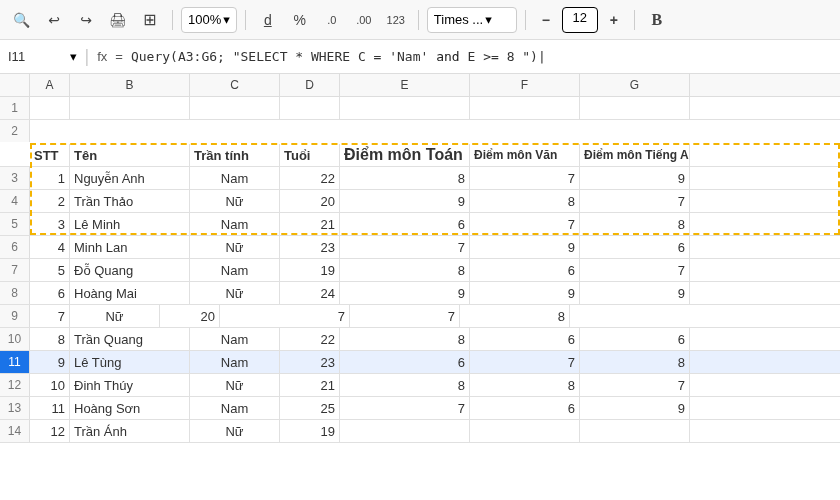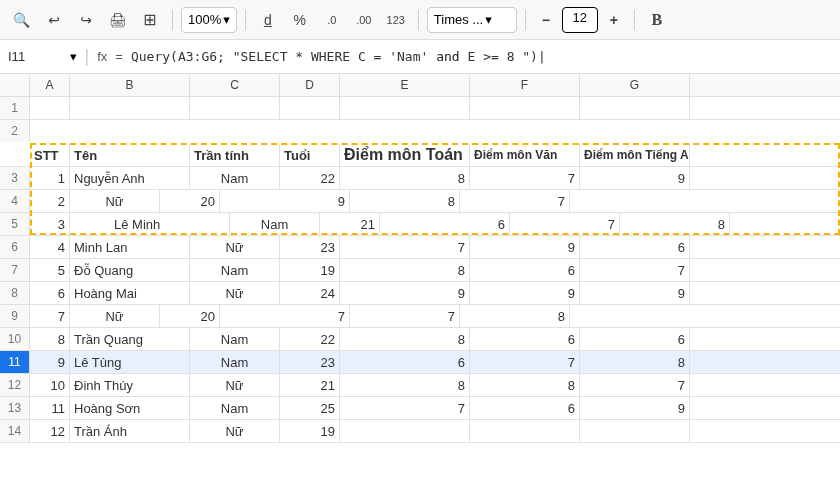--- a/index.html
+++ b/index.html
@@ -267,31 +267,32 @@
         <div class="cell center" style="width:90px;">Nam</div>
         <div class="cell num" style="width:60px;">22</div>
         <div class="cell num" style="width:130px;">8</div>
         <div class="cell num" style="width:110px;">7</div>
         <div class="cell num" style="width:110px;">9</div>
       </div>
 
       <div class="row">
         <div class="row-num">4</div>
         <div class="cell num" style="width:40px;">2</div>
+        <div class="cell" style="width:120px;">Trần Thảo</div>
         <div class="cell center" style="width:90px;">Nữ</div>
         <div class="cell num" style="width:60px;">20</div>
         <div class="cell num" style="width:130px;">9</div>
         <div class="cell num" style="width:110px;">8</div>
         <div class="cell num" style="width:110px;">7</div>
       </div>
 
       <div class="row">
         <div class="row-num">5</div>
         <div class="cell num" style="width:40px;">3</div>
-        <div class="cell" style="width:120px;margin-left:40px;">Lê Minh</div>
+        <div class="cell" style="width:120px;">Lê Minh</div>
         <div class="cell center" style="width:90px;">Nam</div>
         <div class="cell num" style="width:60px;">21</div>
         <div class="cell num" style="width:130px;">6</div>
         <div class="cell num" style="width:110px;">7</div>
         <div class="cell num" style="width:110px;">8</div>
       </div>
 
       <div class="row" id="row6">
         <div class="row-num">6</div>
         <div class="cell num" style="width:40px;">4</div>

